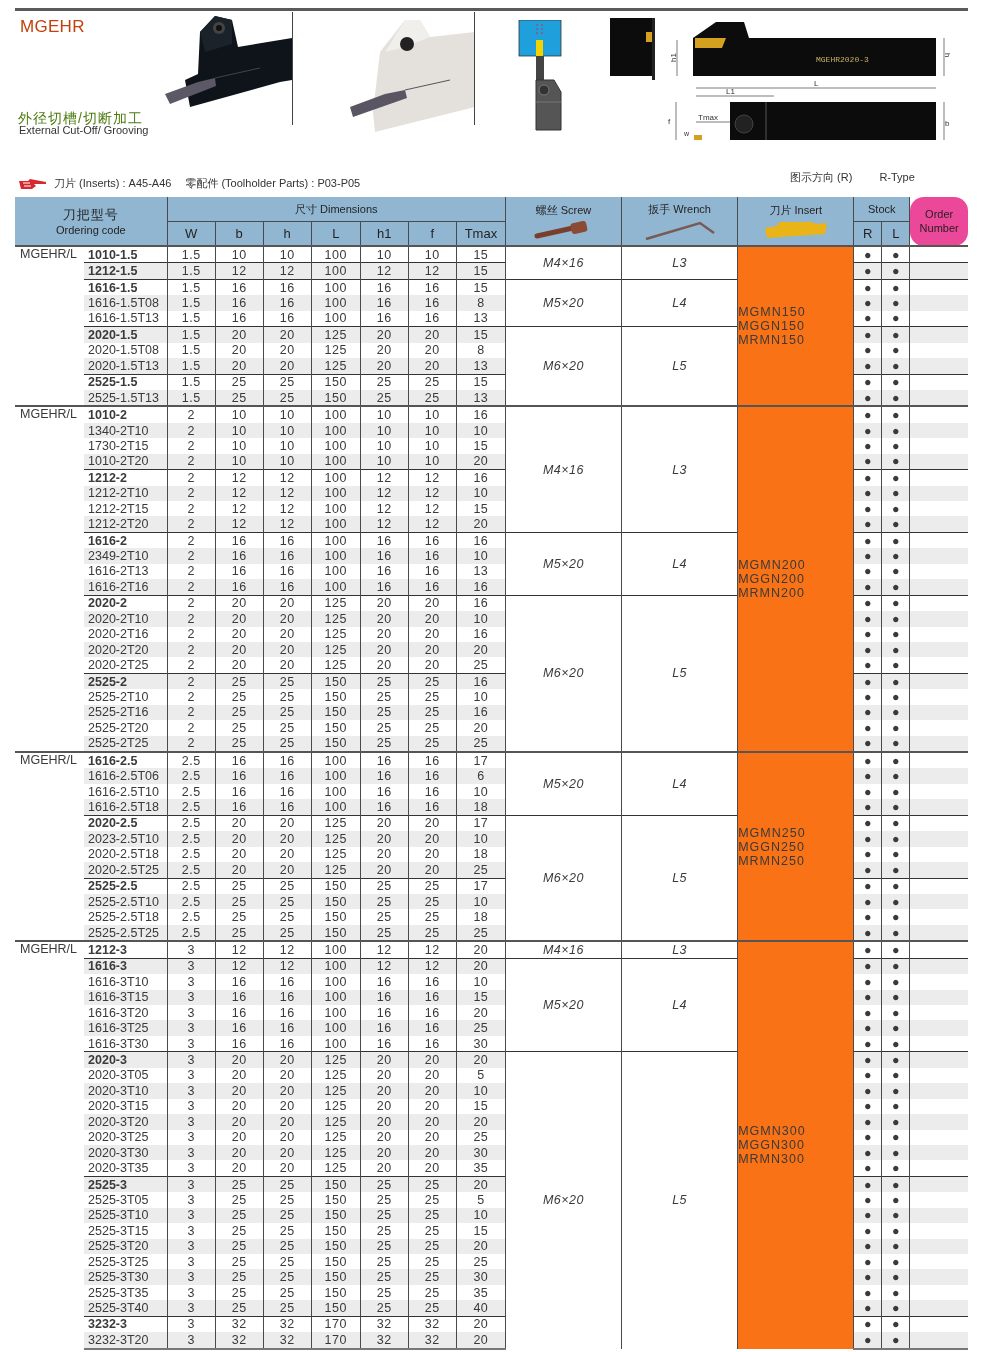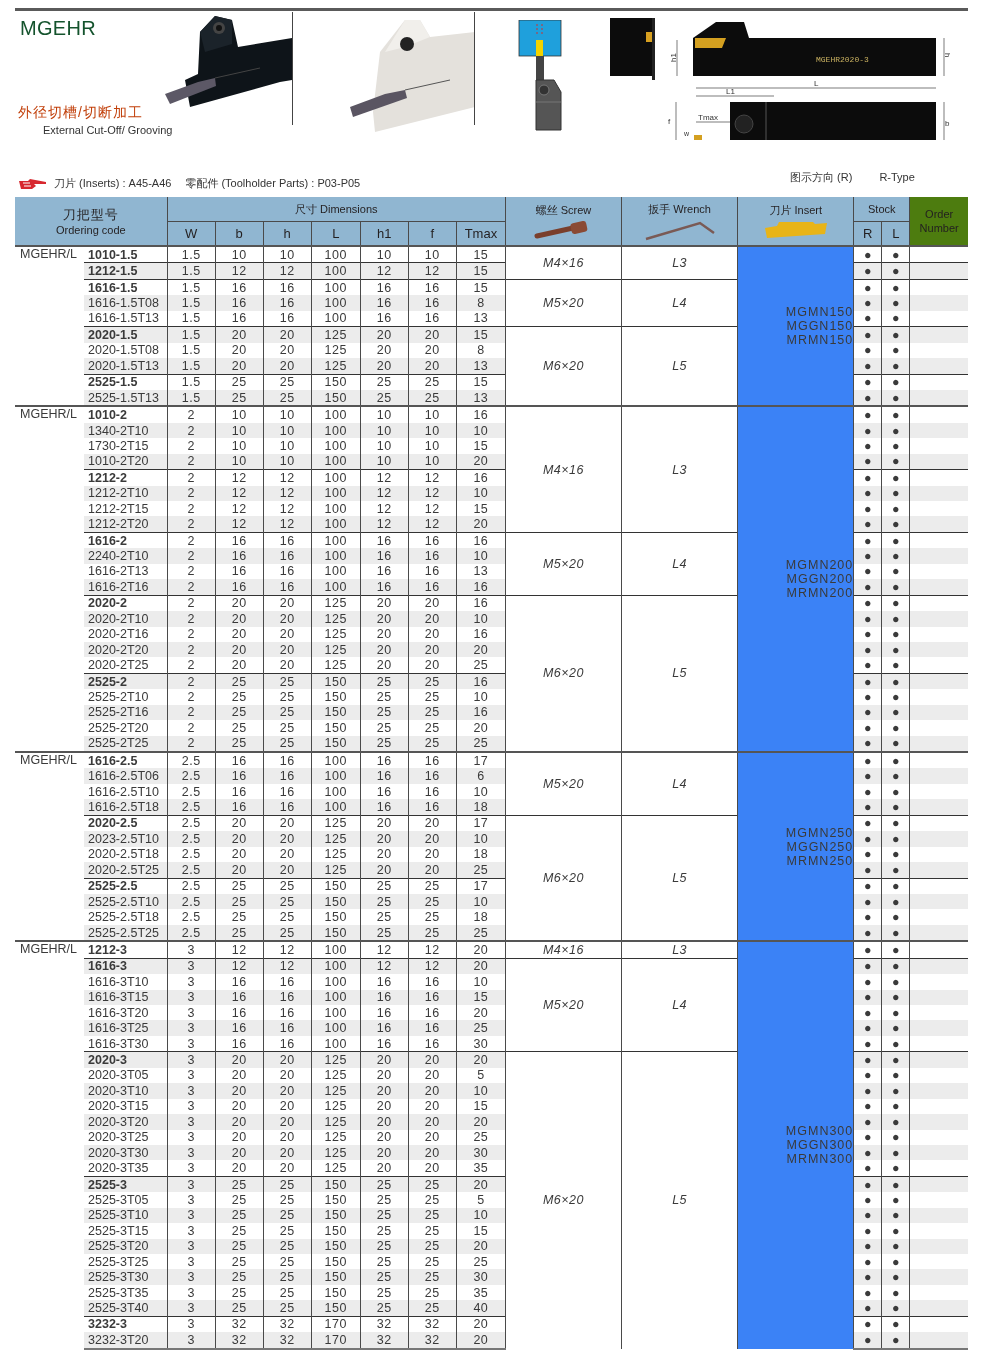--- a/index.html
+++ b/index.html
@@ -1,48 +1,48 @@
 <!DOCTYPE html>
 <html><head>
 <meta charset="utf-8">
 <style>
   html, body { margin: 0; padding: 0; background: #ffffff; }
   body { width: 998px; height: 1352px; position: relative; font-family: "Liberation Sans", sans-serif; color: #231f20; overflow: hidden; }
   .topline { position: absolute; left: 15px; top: 8px; width: 953px; height: 3px; background: #5a5a5a; }
-  .brand { position: absolute; left: 20px; top: 17px; font-size: 20px; color: #14532d; letter-spacing: 0.3px; }
-  .sub-cn { position: absolute; left: 18px; top: 104px; font-size: 14px; color: #c2410c; letter-spacing: 1px; }
-  .sub-en { position: absolute; left: 19px; top: 124px; font-size: 11px; color: #333; margin-left: 24px; }
+  .brand { position: absolute; left: 20px; top: 17px; font-size: 17px; color: #c2410c; letter-spacing: 0.3px; }
+  .sub-cn { position: absolute; left: 18px; top: 110px; font-size: 14px; color: #4d7c0f; letter-spacing: 1px; }
+  .sub-en { position: absolute; left: 19px; top: 124px; font-size: 11px; color: #333; }
   .photo1 { position: absolute; left: 160px; top: 12px; width: 132px; height: 112px; }
   .photo-div1 { position: absolute; left: 292px; top: 12px; width: 1px; height: 113px; background: #444; }
   .photo2 { position: absolute; left: 345px; top: 12px; width: 130px; height: 120px; }
   .photo-div2 { position: absolute; left: 474px; top: 12px; width: 1px; height: 113px; background: #444; }
   .schematic { position: absolute; left: 518px; top: 20px; width: 60px; height: 112px; }
   .sideview { position: absolute; left: 610px; top: 18px; width: 48px; height: 62px; }
   .drawing { position: absolute; left: 664px; top: 14px; width: 290px; height: 140px; }
   .notes { position: absolute; left: 18px; top: 176px; font-size: 11px; color: #333; display: flex; align-items: center; }
   .notes .hand { width: 30px; height: 12px; margin-right: 6px; }
   .notes span { margin-right: 14px; }
   .orient { position: absolute; left: 790px; top: 170px; font-size: 11px; color: #333; }
   .orient span:first-child { margin-right: 24px; margin-top: 40px; }
 
   table.spec { position: absolute; left: 15px; top: 197px; border-collapse: collapse; table-layout: fixed; width: 953px; }
   table.spec td, table.spec th { padding: 0; font-weight: normal; overflow: hidden; white-space: nowrap; }
   .hd { background: #90b6d1; color: #231f20; text-align: center; font-size: 11px; border-right: 1px solid #4a4a4a; }
-  .hd.order { background: #4d7c0f; border-right: none; }
+  .hd.order { background: #ec4899; border-right: none; border-radius: 14px; }
   .hd .cn { font-size: 13px; letter-spacing: 1px; }
   .hsub { font-size: 13px; border-top: 1px solid #4a4a4a; height: 23px; }
   .headrow1 td { height: 24px; }
   tr.r td { height: 15.45px; font-size: 12.5px; line-height: 14px; color: #3a3a3a; }
   tr.r.alt td.cell, tr.r.alt td.code, tr.r.alt td.stock, tr.r.alt td.ord { background: #ececec; }
   td.series { font-weight: bold; font-size: 11.5px; color: #111; padding-left: 5px !important; vertical-align: top; background: #fff !important; }
   td.code { font-size: 11.5px; color: #111; padding-left: 4px !important; border-right: 1px solid #4a4a4a; }
   td.code.bold { font-weight: bold; }
   td.cell { text-align: center; border-right: 1px solid #4a4a4a; letter-spacing: 0.5px; }
   td.acc { text-align: center; vertical-align: middle; border-right: 1px solid #4a4a4a; background: #fff; font-size: 12.5px; color: #3a3a3a; letter-spacing: 0.5px; font-style: italic; }
-  td.ins { text-align: right; vertical-align: middle; border-right: 1px solid #4a4a4a; background: #3b82f6; font-size: 12.5px; color: #3a3a3a; line-height: 16px; letter-spacing: 1px; }
+  td.ins { text-align: left; vertical-align: middle; border-right: 1px solid #4a4a4a; background: #f97316; font-size: 12.5px; color: #3a3a3a; line-height: 16px; letter-spacing: 1px; }
   td.stock { text-align: center; border-right: 1px solid #4a4a4a; font-size: 9px; color: #000; }
   td.ord { }
   tr.sep td.code, tr.sep td.cell, tr.sep td.acc, tr.sep td.ins, tr.sep td.stock, tr.sep td.ord { border-top: 1px solid #333; }
   tr.grp td { border-top: 2px solid #555 !important; }
   tr.r td.acc.top, tr.r td.ins.top { border-top: 1px solid #333; }
   tr.lastrow td { border-bottom: 2px solid #777; }
   .head-icon { display: block; margin: 2px auto 0; }
 </style>
 </head>
 <body>
@@ -450,21 +450,21 @@
         <td class="cell">16</td>
         <td class="cell">16</td>
         <td class="cell">16</td>
         <td class="acc top" rowspan="4">M5×20</td>
         <td class="acc top" rowspan="4">L4</td>
         <td class="stock">●</td>
         <td class="stock">●</td>
         <td class="ord"></td>
       </tr>
       <tr class="r alt">
-        <td class="code">2240-2T10</td>
+        <td class="code">2349-2T10</td>
         <td class="cell">2</td>
         <td class="cell">16</td>
         <td class="cell">16</td>
         <td class="cell">100</td>
         <td class="cell">16</td>
         <td class="cell">16</td>
         <td class="cell">10</td>
         <td class="stock">●</td>
         <td class="stock">●</td>
         <td class="ord"></td>

